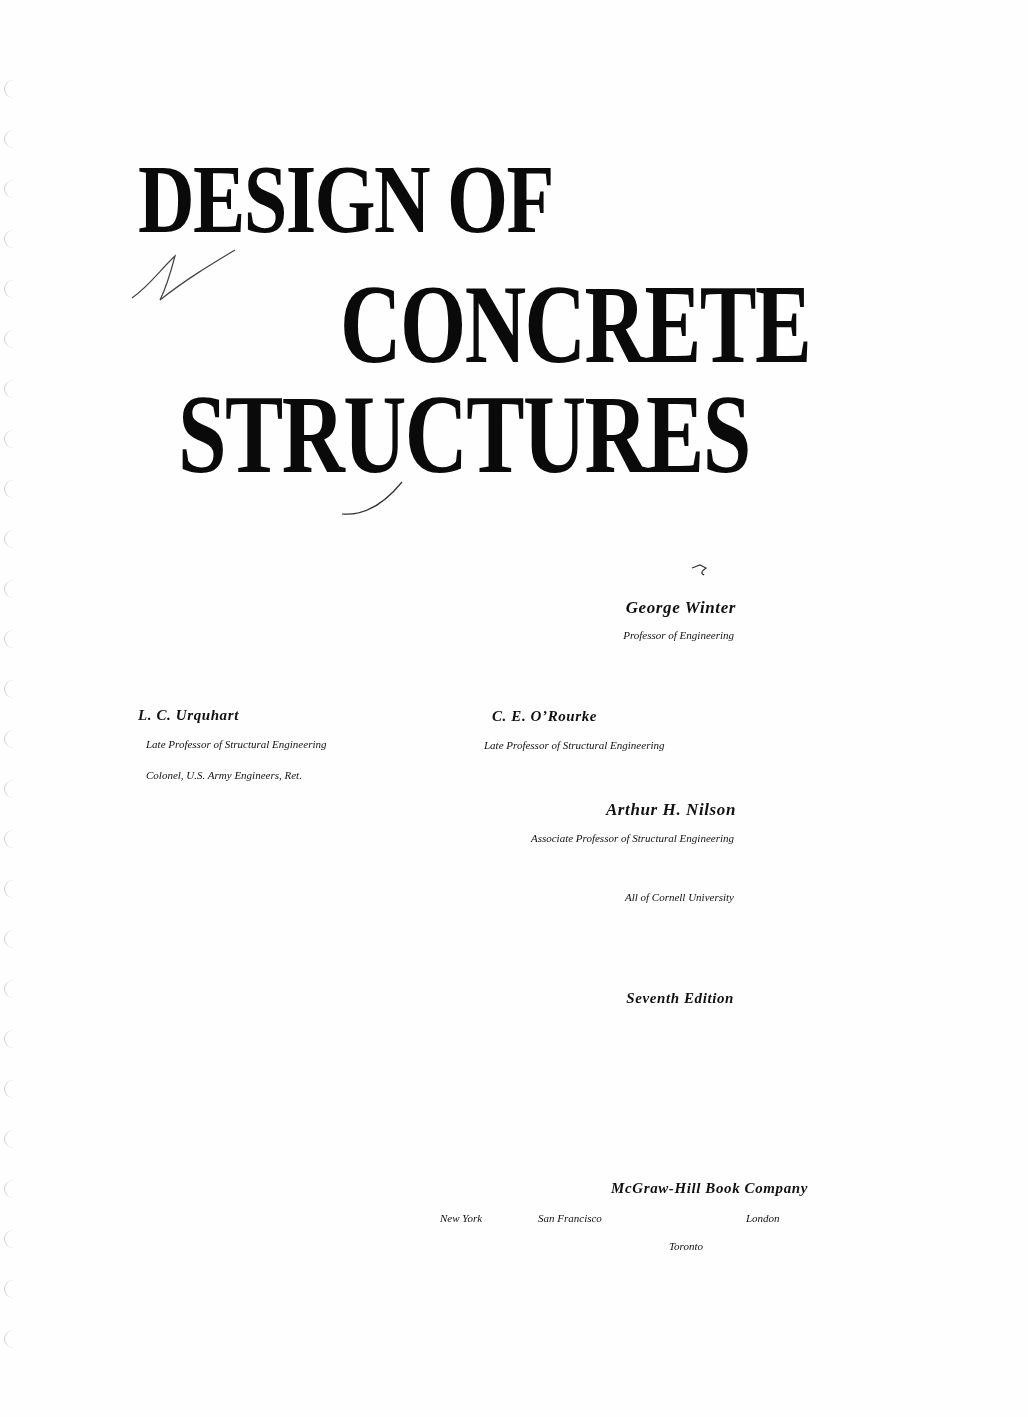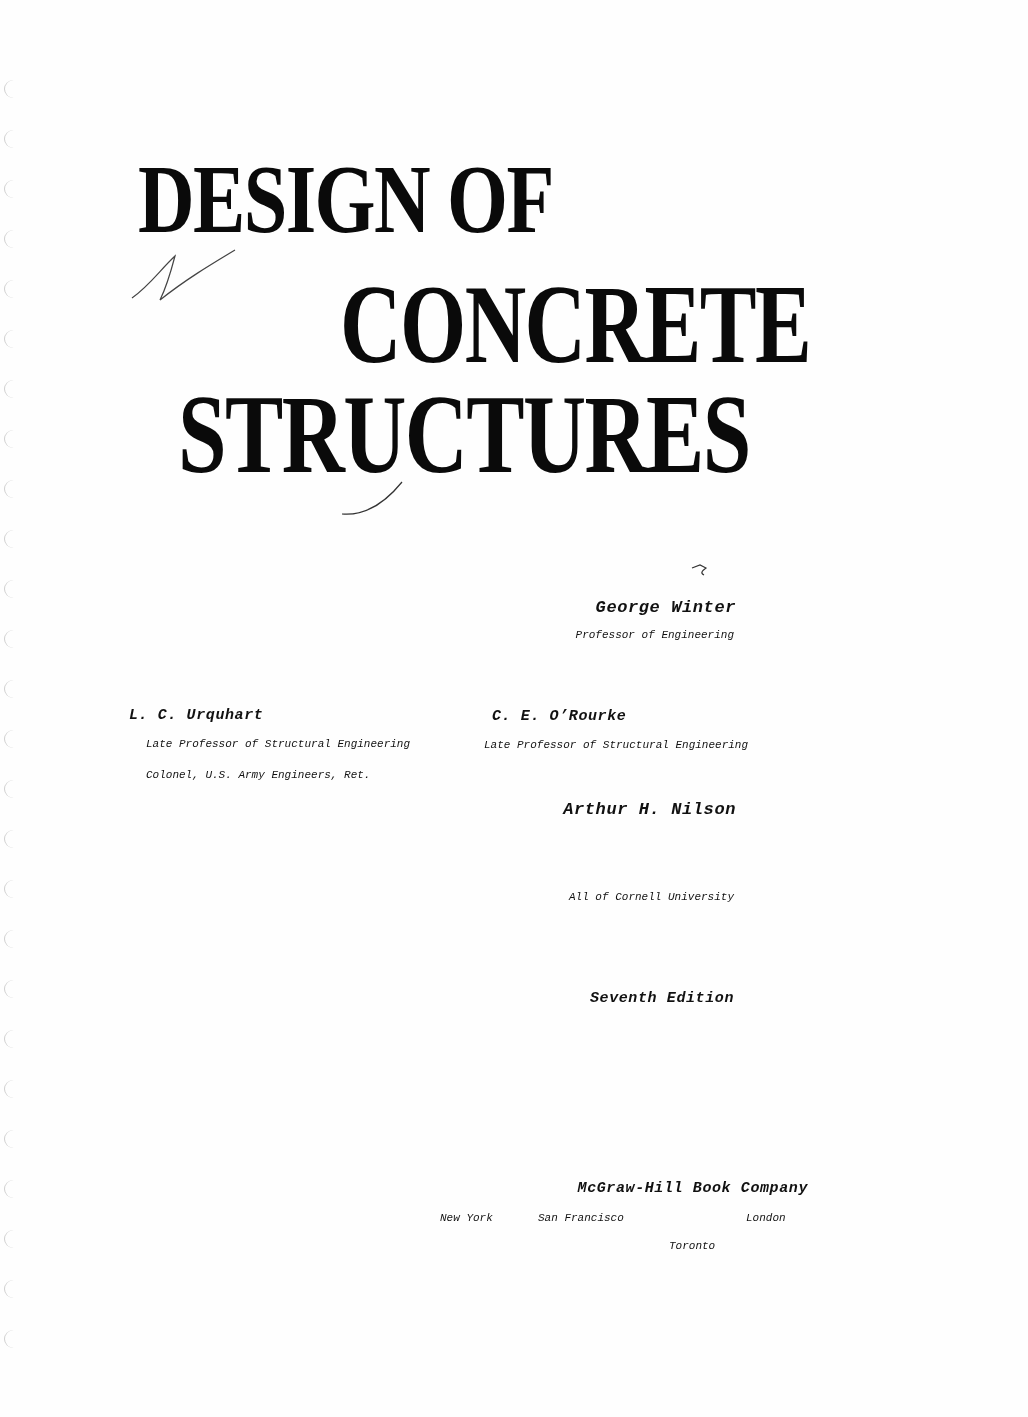--- a/index.html
+++ b/index.html
@@ -10,21 +10,21 @@
   .page { position:absolute; left:0; top:0; width:1028px; height:1102px; }
   .title-line {
     position:absolute; font-family:"Liberation Serif", serif; font-weight:bold;
     color:#0a0a0a; line-height:1; white-space:nowrap;
     transform-origin:left top;
   }
   #t1 { left:138px; top:150px; font-size:98px; transform:scaleX(0.80); letter-spacing:-2px; }
   #t2 { left:340px; top:268px; font-size:112px; transform:scaleX(0.76); letter-spacing:-2px; }
   #t3 { left:178px; top:378px; font-size:112px; transform:scaleX(0.78); letter-spacing:-2px; }
 
-  .txt { position:absolute; white-space:nowrap; font-family:Liberation Mono, monospace; font-style:italic; }
+  .txt { position:absolute; white-space:nowrap; font-family:Liberation Serif, serif; font-style:italic; }
   .name { font-weight:bold; font-size:17px; letter-spacing:0.6px; }
   .aff { font-size:11px; }
   .right { text-align:right; }
 
   .scribble { position:absolute; }
   .holes { position:absolute; left:0; top:60px; width:30px; height:1340px; }
   .hole { position:absolute; left:4px; width:18px; height:18px; border-left:1.5px solid #bbb; border-radius:50%; opacity:0.7; }
 </style>
 </head>
 <body>
@@ -70,28 +70,29 @@
   <svg class="scribble" style="left:340px;top:478px" width="70" height="40">
     <path d="M2 36 C25 38, 45 25, 62 4" stroke="#333" stroke-width="1.2" fill="none"></path>
   </svg>
   <svg class="scribble" style="left:690px;top:562px" width="30" height="16">
     <path d="M2 6 L10 3 L16 6 C12 9, 10 11, 14 13" stroke="#333" stroke-width="1.2" fill="none"></path>
   </svg>
 
   <div class="txt name" style="right:292px; top:598px;">George Winter</div>
   <div class="txt aff right" style="right:294px; top:629px;">Professor of Engineering</div>
 
-  <div class="txt name" style="left:129px; top:707px; font-size:15px;">L. C. Urquhart</div>
+  <div class="txt name" style="left:138px; top:707px; font-size:15px;">L. C. Urquhart</div>
   <div class="txt aff" style="left:146px; top:738px;">Late Professor of Structural Engineering</div>
   <div class="txt aff" style="left:146px; top:757px;margin-top:12px;">Colonel, U.S. Army Engineers, Ret.</div>
 
   <div class="txt name" style="left:492px; top:708px; font-size:15px;">C. E. O’Rourke</div>
   <div class="txt aff" style="left:484px; top:739px;">Late Professor of Structural Engineering</div>
 
   <div class="txt name" style="right:292px; top:800px;">Arthur H. Nilson</div>
+  <div class="txt aff right" style="right:294px; top:832px;">Associate Professor of Structural Engineering</div>
 
   <div class="txt aff right" style="right:294px; top:891px;">All of Cornell University</div>
 
   <div class="txt name right" style="right:294px; top:990px; font-size:15px;">Seventh Edition</div>
 
   <div class="txt name right" style="right:220px; top:1180px; font-size:15px;">McGraw-Hill Book Company</div>
   <div class="txt aff" style="left:440px; top:1212px;">New York</div>
   <div class="txt aff" style="left:538px; top:1212px;">San Francisco</div>
   <div class="txt aff" style="left:669px; top:1212px;margin-top:28px;">Toronto</div>
   <div class="txt aff" style="left:746px; top:1212px;">London</div>

